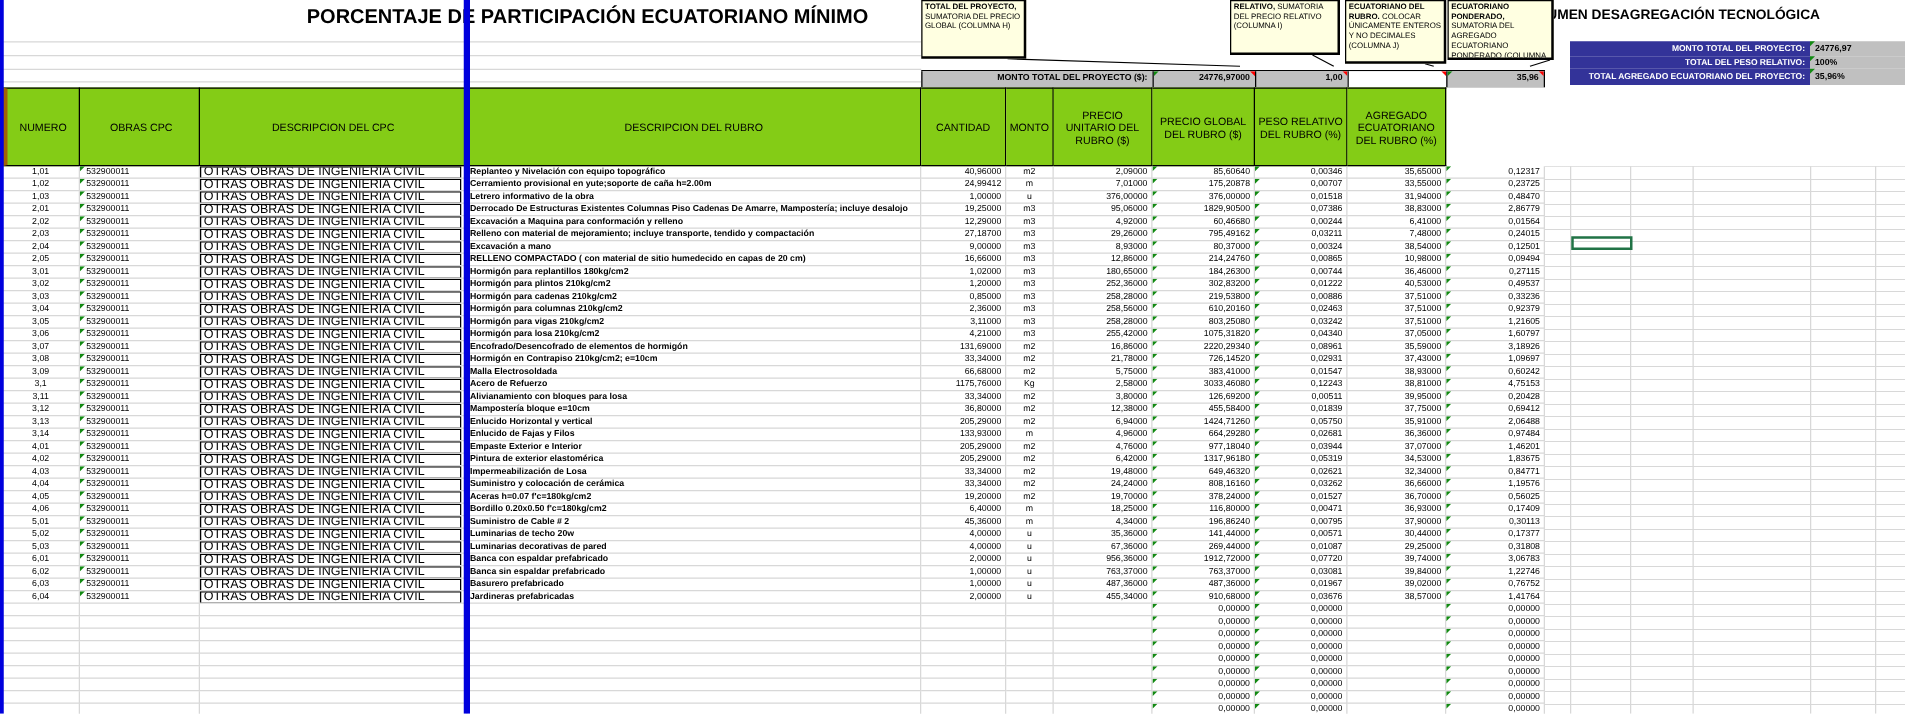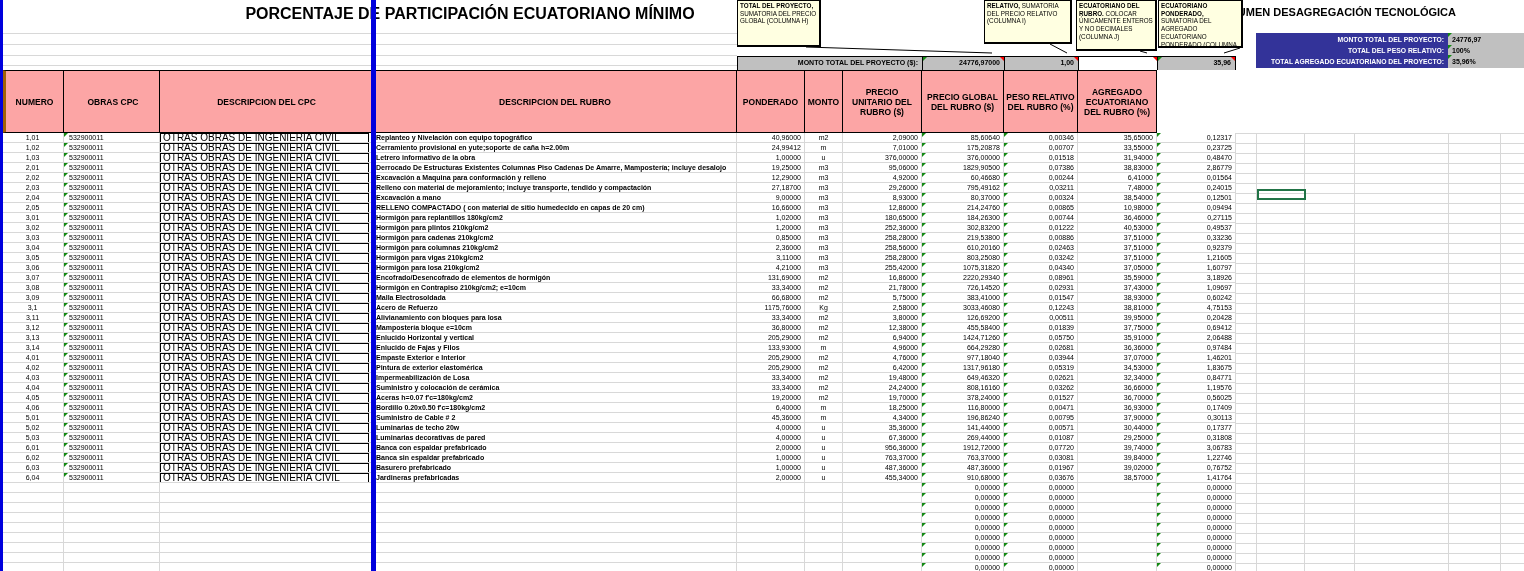--- a/index.html
+++ b/index.html
@@ -27,22 +27,22 @@
   .summary{left:1256px;top:33px;width:268px;z-index:20}
   .srow{display:flex}
   .slabel{background:#333399;color:#fff;font-weight:bold;font-size:6.8px;text-transform:uppercase;
           width:192px;box-sizing:border-box;display:flex;align-items:center;justify-content:flex-end;
           padding-right:4px;white-space:nowrap}
   .svalue{background:#c0c0c0;width:76px;box-sizing:border-box;font-weight:bold;font-size:7px;
           display:flex;align-items:center;padding-left:4px;position:relative}
   
   .table{left:2px;top:70px;width:1234px;z-index:10;background:#fff}
   .hrow{display:flex;height:63px}
-  .h{box-sizing:border-box;background:#fca5a5;border:1px solid #000;border-left:none;display:flex;
-     align-items:center;justify-content:center;text-align:center;font-weight:bold;font-size:8.5px;
+  .h{box-sizing:border-box;background:#84cc16;border:1px solid #000;border-left:none;display:flex;
+     align-items:center;justify-content:center;text-align:center;font-weight:normal;font-size:8.5px;
      line-height:10px;padding:13px 2px}
   .h.first{border-left:4px solid #a16207}
   .row{display:flex;height:10px}
   .c{box-sizing:border-box;border-right:1px solid #d8d8d8;border-bottom:1px solid #d8d8d8;
      overflow:hidden;white-space:nowrap;position:relative;font-size:7px;line-height:9px}
   .ca{width:62px;text-align:center}
   .cb{width:96px;padding-left:5px}
   .cc{width:214px}
   .cd{width:363px}
   .ce{width:68px}.cf{width:38px;text-align:center}.cg{width:79px}
@@ -111,21 +111,21 @@
     <div class="svalue gt">35,96%</div>
   </div>
 </div>
 
 <div class="abs table">
   <div class="hrow">
     <div class="h ca first">NUMERO</div>
     <div class="h cb">OBRAS CPC</div>
     <div class="h cc">DESCRIPCION DEL CPC</div>
     <div class="h cd">DESCRIPCION DEL RUBRO</div>
-    <div class="h ce">PONDERADO</div>
+    <div class="h ce">CANTIDAD</div>
     <div class="h cf">MONTO</div>
     <div class="h cg">PRECIO UNITARIO DEL RUBRO ($)</div>
     <div class="h ch">PRECIO GLOBAL DEL RUBRO ($)</div>
     <div class="h ci">PESO RELATIVO DEL RUBRO (%)</div>
     <div class="h cj">AGREGADO ECUATORIANO DEL RUBRO (%)</div>
   </div>
   <div id="tbody">
       <div class="row">
         <div class="c ca">1,01</div>
         <div class="c cb gt">532900011</div>

